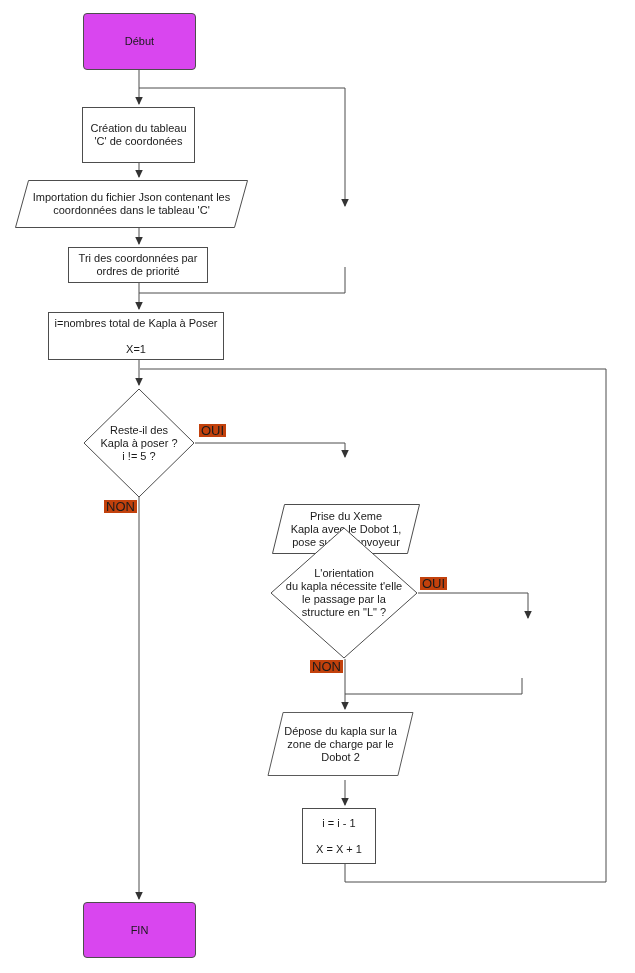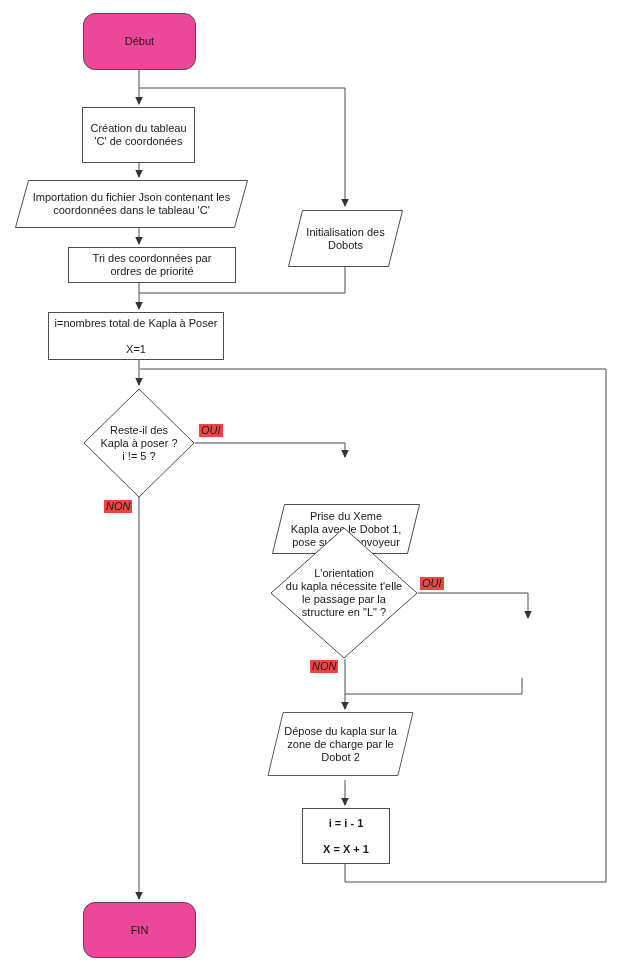--- a/index.html
+++ b/index.html
@@ -15,31 +15,30 @@
   #edge-layer polyline { fill:none; stroke:#4d4d4d; stroke-width:1; }
 
   .node {
     position:absolute;
     display:flex; align-items:center; justify-content:center;
     text-align:center;
     font-size:11px; line-height:13px;
     box-sizing:border-box;
   }
   .rect       { border:1px solid #4d4d4d; background:#ffffff; }
-  .terminator { border:1px solid #4d4d4d; background:#ec4899; border-radius:12px; }
+  .terminator { border:1px solid #4d4d4d; background:#d946ef; border-radius:4px; }
   .shape-svg  { position:absolute; left:0; top:0; width:100%; height:100%; }
   .shape-svg polygon { fill:#ffffff; stroke:#4d4d4d; stroke-width:1; }
   .node-label { position:relative; white-space:pre-line; padding:0 2px; }
 
   .edge-label {
     position:absolute;
-    font-size:11px; line-height:13px;
-    background:#ef4444;
+    font-size:13px; line-height:13px;
+    background:#c2410c;
     padding:0 2px;
-    font-style:italic;
   }
 </style>
 </head>
 <body>
 
 <div id="canvas">
 
   <svg id="edge-layer" viewBox="0 0 635 973" xmlns="http://www.w3.org/2000/svg">
     <defs>
       <marker id="arrow" markerWidth="9" markerHeight="8" refX="7.5" refY="4" orient="auto" markerUnits="userSpaceOnUse">
@@ -73,32 +72,25 @@
     </svg>
     <span class="node-label">Importation du fichier Json contenant les
 coordonnées dans le tableau 'C'</span>
   </div>
 
   <div class="node rect" style="left:82px; top:107px; width:113px; height:56px;">
     <span class="node-label">Création du tableau
 'C' de coordonées</span>
   </div>
 
-  <div class="node rect" style="left:68px; top:247px; width:168px; height:36px;">
+  <div class="node rect" style="left:68px; top:247px; width:140px; height:36px;">
     <span class="node-label">Tri des coordonnées par
 ordres de priorité</span>
   </div>
 
-  <div class="node" style="left:288px; top:210px; width:115px; height:57px;">
-    <svg class="shape-svg" viewBox="0 0 115 57">
-      <polygon points="14.5,0.5 114.5,0.5 100.5,56.5 0.5,56.5"></polygon>
-    </svg>
-    <span class="node-label">Initialisation des
-Dobots</span>
-  </div>
 
   <div class="node rect" style="left:48px; top:312px; width:176px; height:48px;text-align:center;">
     <span class="node-label">i=nombres total de Kapla à Poser
 
 X=1</span>
   </div>
 
   <div class="node" style="left:83px; top:388px; width:112px; height:110px;">
     <svg class="shape-svg" viewBox="0 0 112 110">
       <polygon points="56,1 111,55 56,109 1,55"></polygon>
@@ -130,21 +122,21 @@
 
   <div class="node" style="left:263px; top:712px; width:155px; height:64px;">
     <svg class="shape-svg" viewBox="0 0 155 68">
       <polygon points="16.5,0.5 154.5,0.5 138.5,67.5 0.5,67.5"></polygon>
     </svg>
     <span class="node-label">Dépose du kapla sur la
 zone de charge par le
 Dobot 2</span>
   </div>
 
-  <div class="node rect" style="left:302px; top:808px; width:88px; height:56px;font-weight:bold;">
+  <div class="node rect" style="left:302px; top:808px; width:74px; height:56px;">
     <span class="node-label">i = i - 1
 
 X = X + 1</span>
   </div>
 
   <div class="node terminator" style="left:83px; top:902px; width:113px; height:56px;">
     <span class="node-label">FIN</span>
   </div>
 
   <div class="edge-label" style="left:199px; top:424px;">OUI</div>

